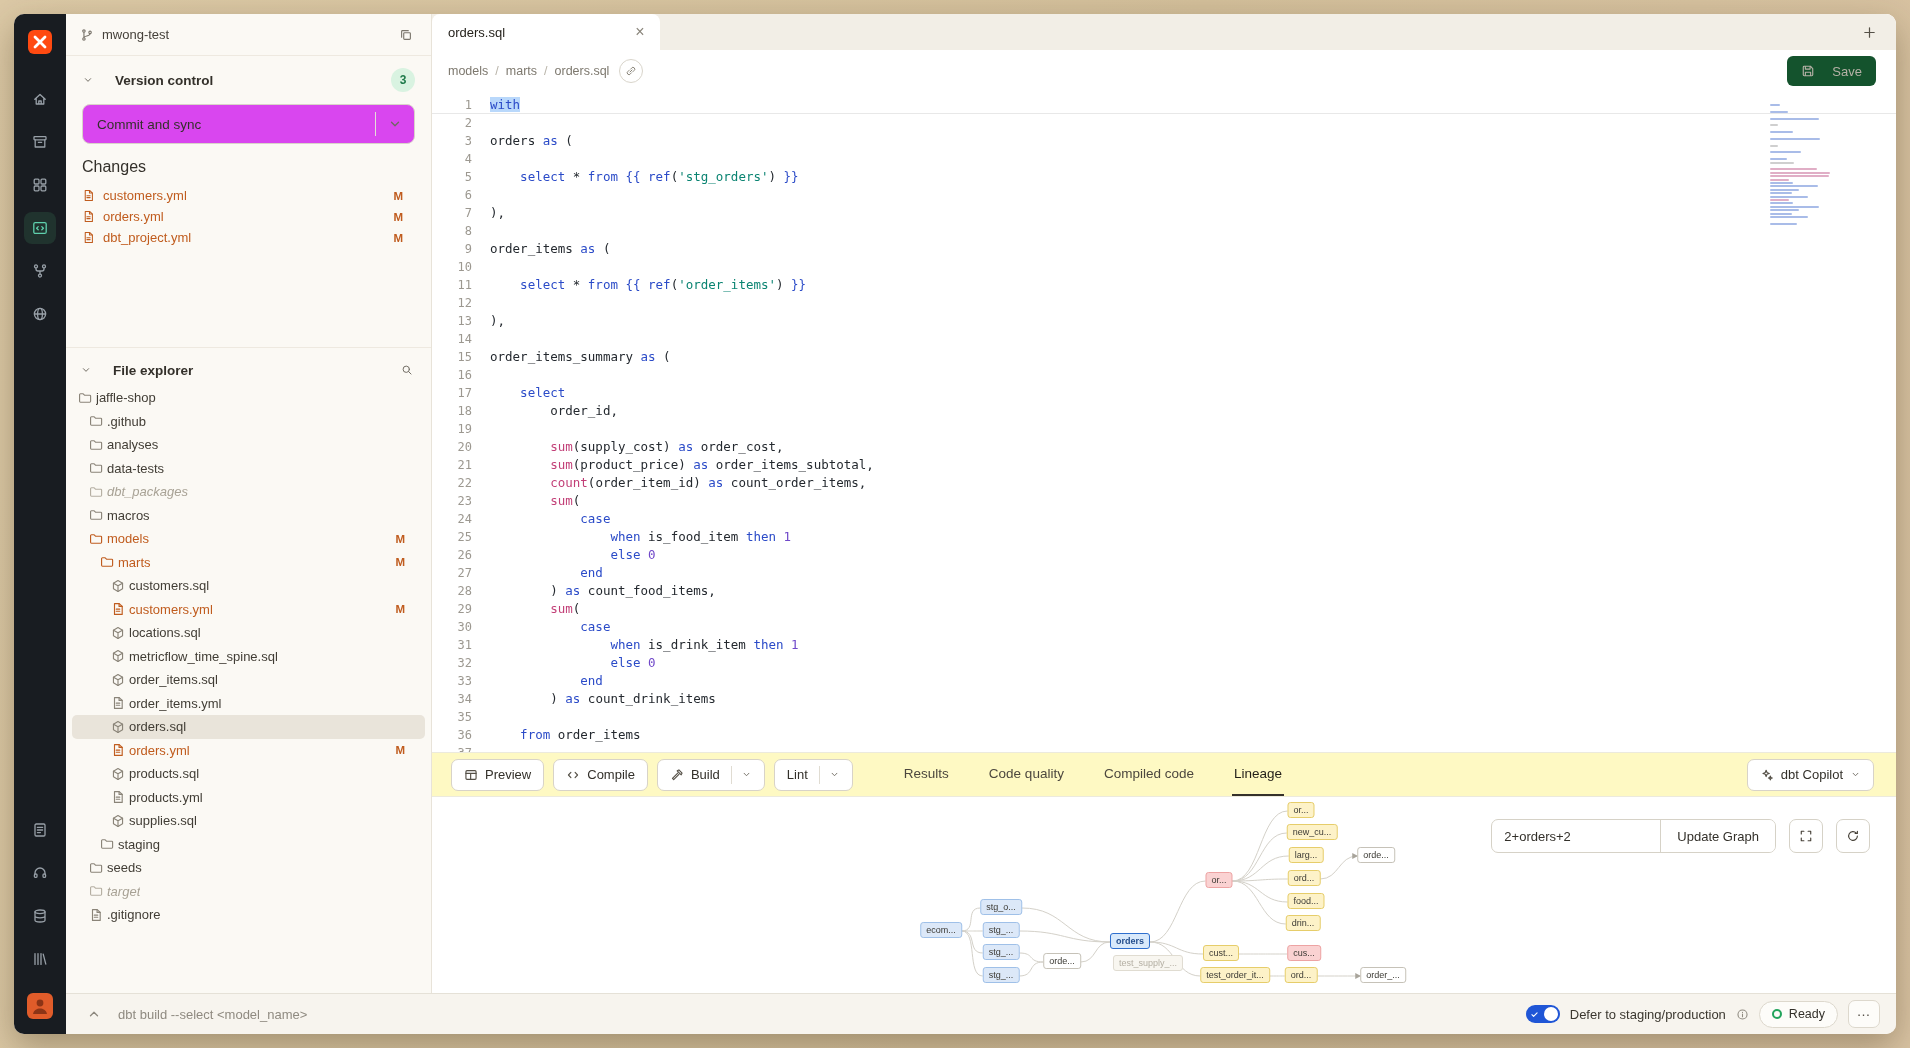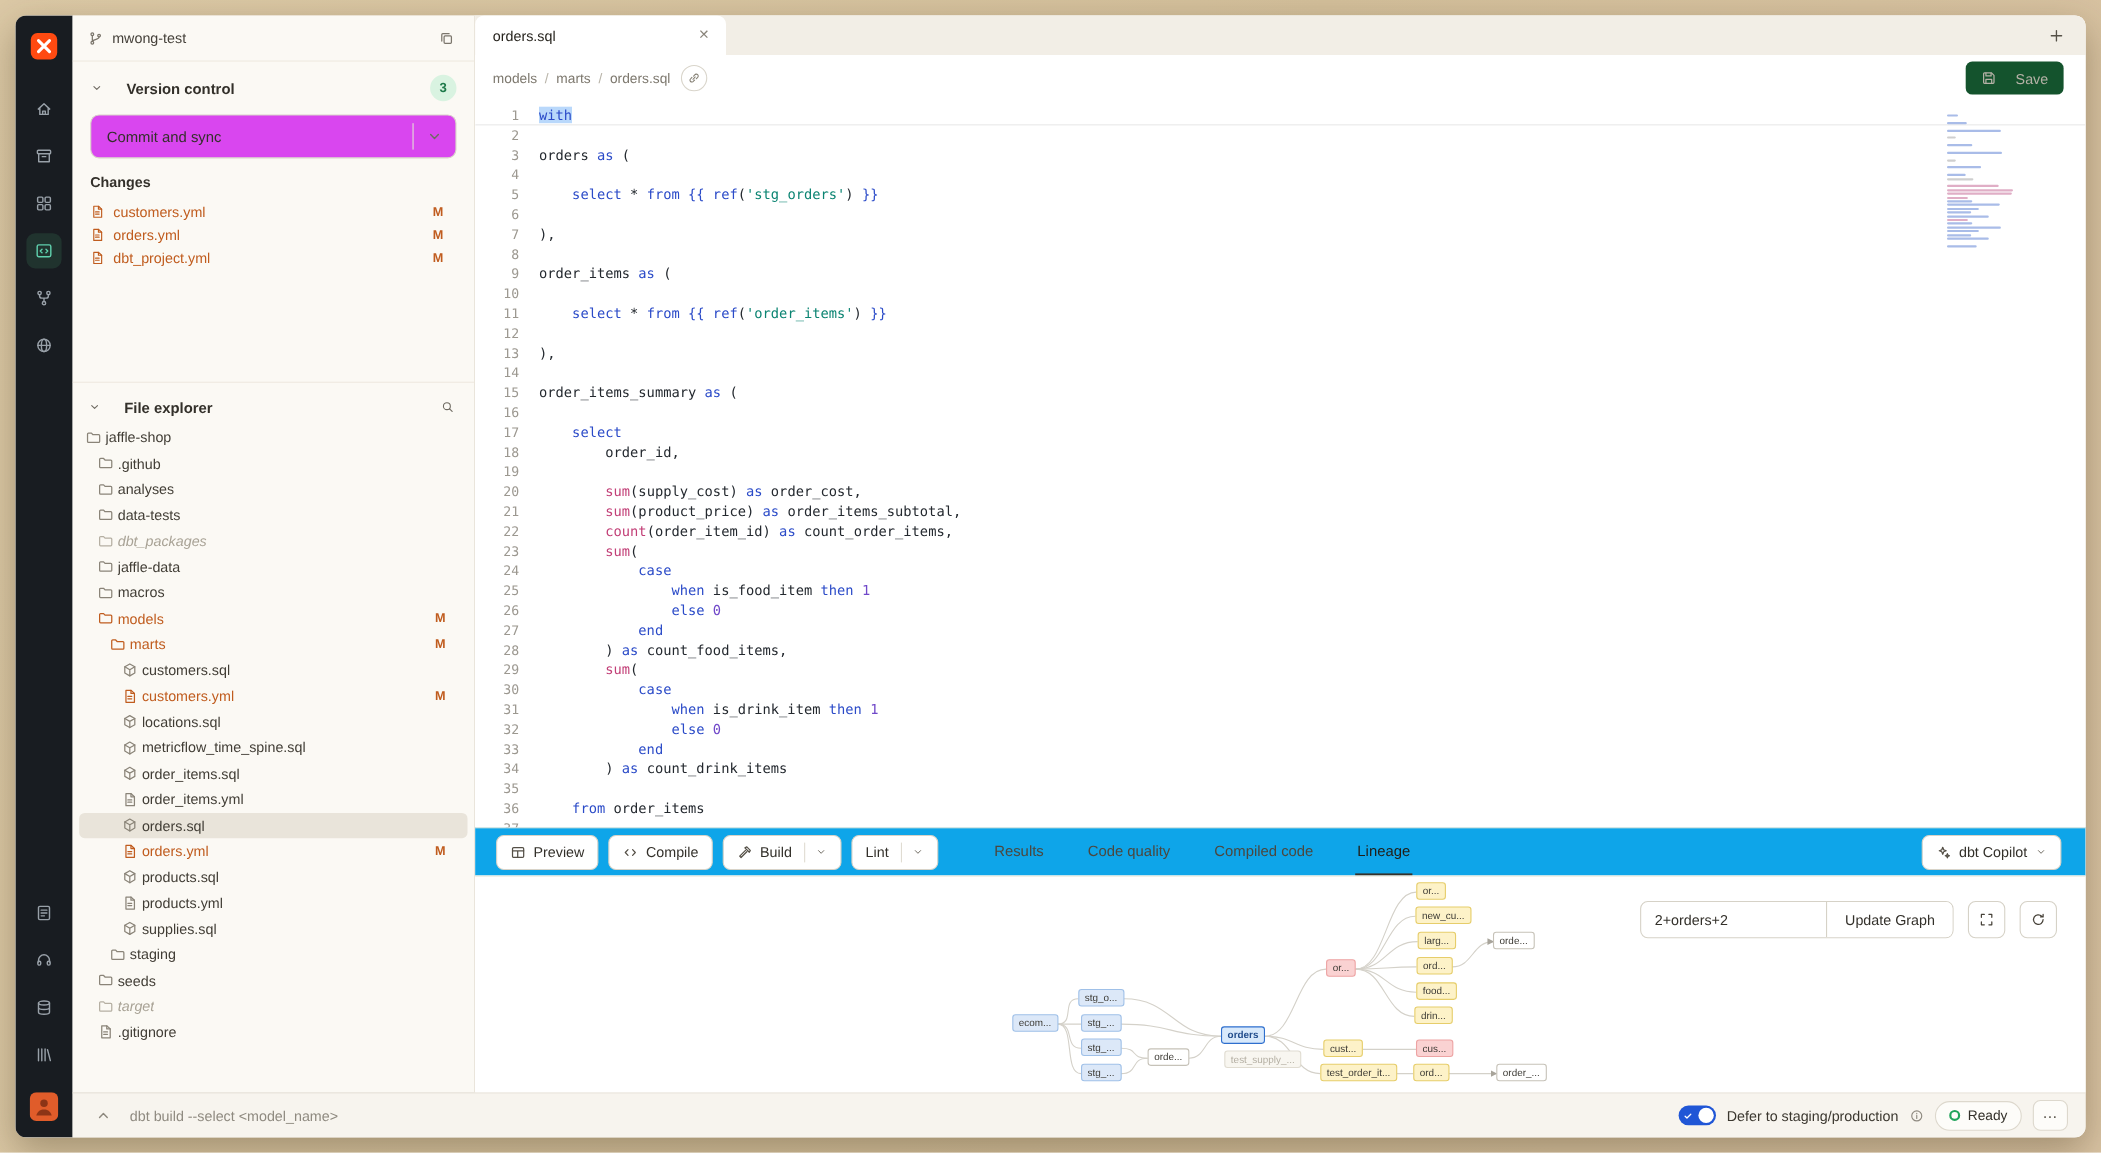--- a/index.html
+++ b/index.html
@@ -27,21 +27,21 @@
   .sb-header .ic{color:#7b766c;width:14px;height:14px}
   .ghost-btn{background:none;border:none;color:#8d887e;display:flex;align-items:center;justify-content:center;cursor:pointer;padding:4px}
   .sb-header .ghost-btn{margin-left:auto}
   .vc{height:292px;min-height:292px;padding:8px 16px 0;border-bottom:1px solid #eee9e0}
   .sec-head{display:flex;align-items:center;gap:21px;height:32px;font-size:13.5px;font-weight:700;color:#33302a}
   .sec-head .ic{width:12px;height:12px;color:#6e6a61}
   .badge{margin-left:auto;width:24px;height:24px;border-radius:50%;background:#d9f3e1;color:#1e7a4a;font-size:12px;font-weight:700;display:flex;align-items:center;justify-content:center}
   .commit-btn{margin:8px 0 12px;width:100%;height:40px;background:#d946ef;border:1px solid #d9d4c9;border-radius:8px;display:flex;align-items:center;padding:0 0 0 14px;font-size:13.5px;color:#33302a;cursor:pointer;font-family:inherit}
   .commit-btn .split{margin-left:auto;width:1px;height:24px;background:#e4e0d6}
   .commit-btn .chev{width:38px;display:flex;align-items:center;justify-content:center;color:#6e6a61}
-  .changes-label{font-size:13px;font-weight:700;color:#33302a;margin:14px 0 9px}
+  .changes-label{font-size:16px;font-weight:400;color:#33302a;margin:14px 0 9px}
   .change-row{display:flex;align-items:center;gap:8px;height:21px;font-size:13px;color:#c05c1e;cursor:pointer}
   .change-row .ic{color:#c05c1e;width:13px;height:13px}
   .mflag{margin-left:auto;font-size:11.5px;font-weight:700;color:#c05c1e;padding-right:12px}
   .fe{flex:1;padding:6px 6px 0;overflow:hidden}
   .fe .sec-head{padding:0 8px}
   .fe .sec-head .ghost-btn{margin-left:auto}
   .tree-row{display:flex;align-items:center;gap:4px;height:23.5px;font-size:13px;color:#413d35;border-radius:5px;cursor:pointer;padding-right:8px}
   .tree-row .ic{width:14px;height:14px;color:#8a8478}
   .tree-row.selected{background:#e9e4da}
   .tree-row.muted{color:#a8a295;font-style:italic}
@@ -74,21 +74,21 @@
   .code-text span{white-space:pre}
   .tok-k,.tok-j{color:#2b4bc8}
   .tok-f{color:#c23f77}
   .tok-s{color:#0b8472}
   .tok-n{color:#7048c9}
   .tok-p{color:#24292f}
   .tok-sel{background:#b9d8fb}
   #minimap{position:absolute;top:12px;right:54px;width:72px}
   .mm-line{height:2px;margin-bottom:1.4px;border-radius:1px}
   
-  .actionbar{height:44px;min-height:44px;background:#0ea5e9;display:flex;align-items:center;padding:0 22px 0 19px;gap:9px;border-top:1px solid #eceadd}
+  .actionbar{height:44px;min-height:44px;background:#fef9c3;display:flex;align-items:center;padding:0 22px 0 19px;gap:9px;border-top:1px solid #eceadd}
   .ab-btn{height:32px;background:#fff;border:1px solid #d8d3c8;border-radius:7px;display:flex;align-items:center;gap:7px;padding:0 12px;font-size:13px;color:#33302a;cursor:pointer;font-family:inherit}
   .ab-btn .ic{width:14px;height:14px;color:#555047}
   .ab-btn .split{width:1px;height:18px;background:#e0dcd2;margin:0 2px 0 4px}
   .ab-btn .chev{width:11px;height:11px;color:#6e6a61}
   .ab-tabs{display:flex;height:100%;margin-left:40px;gap:36px}
   .ab-tab{display:flex;align-items:center;font-size:13.5px;color:#4c473e;border-bottom:2px solid transparent;cursor:pointer;padding:0 2px}
   .ab-tab.active{color:#211e18;border-bottom-color:#35312a}
   .copilot{margin-left:auto}
   
   .lineage{height:197px;min-height:197px;position:relative;background:#fff;border-top:1px solid #eceadd;overflow:hidden}
@@ -370,28 +370,20 @@
                     </svg>
                   </span>
                   <span class="lbl">dbt_packages</span>
                 </div>
                 <div class="tree-row" style="padding-left:17px">
                   <span class="ic">
                     <svg viewBox="0 0 16 16">
                       <path d="M1.8 4.2c0-.55.45-1 1-1h3.1l1.5 1.6h6c.55 0 1 .45 1 1v6c0 .55-.45 1-1 1H2.8c-.55 0-1-.45-1-1z"></path>
                     </svg>
                   </span>
-                  <span class="lbl">jaffle-data</span>
-                </div>
-                <div class="tree-row" style="padding-left:17px">
-                  <span class="ic">
-                    <svg viewBox="0 0 16 16">
-                      <path d="M1.8 4.2c0-.55.45-1 1-1h3.1l1.5 1.6h6c.55 0 1 .45 1 1v6c0 .55-.45 1-1 1H2.8c-.55 0-1-.45-1-1z"></path>
-                    </svg>
-                  </span>
                   <span class="lbl">macros</span>
                 </div>
                 <div class="tree-row modified" style="padding-left:17px">
                   <span class="ic">
                     <svg viewBox="0 0 16 16">
                       <path d="M1.8 4.2c0-.55.45-1 1-1h3.1l1.5 1.6h6c.55 0 1 .45 1 1v6c0 .55-.45 1-1 1H2.8c-.55 0-1-.45-1-1z"></path>
                     </svg>
                   </span>
                   <span class="lbl">models</span>
                   <span class="mflag">M</span>

